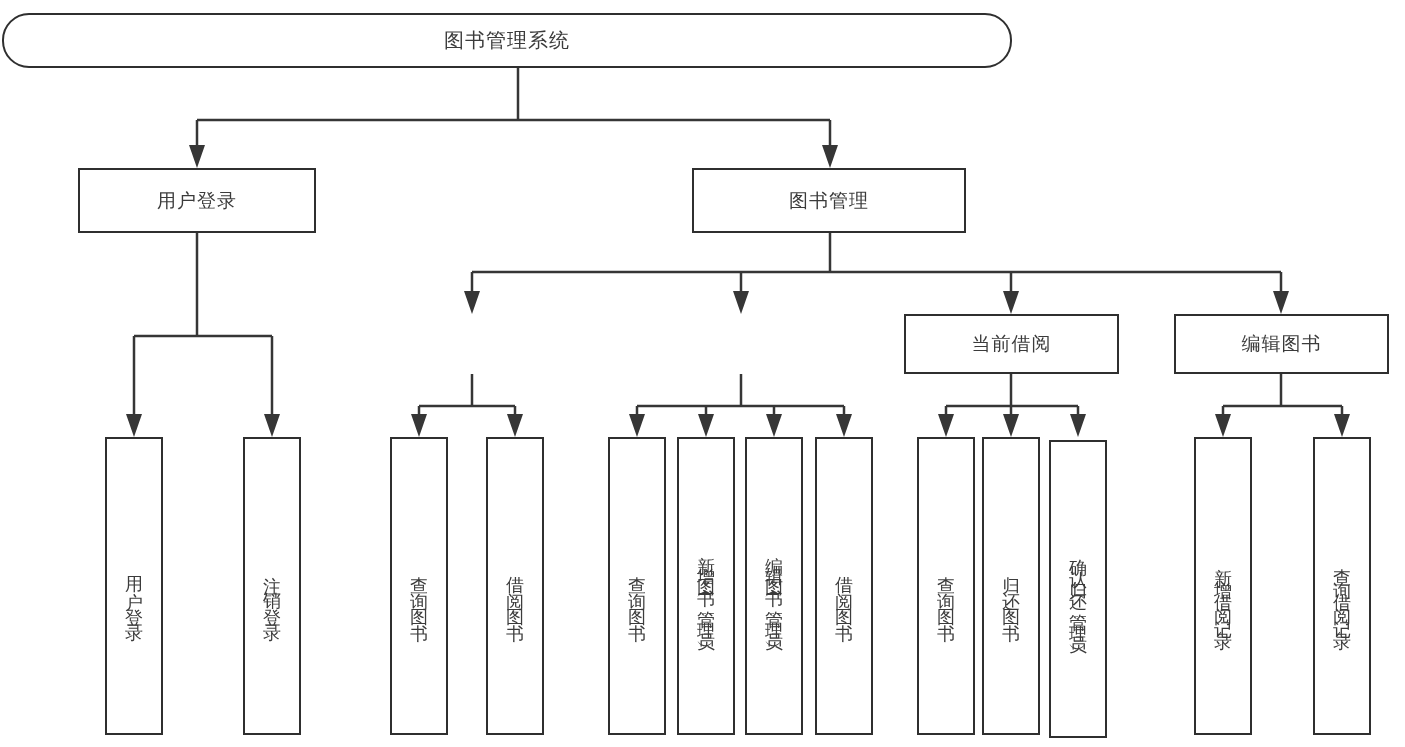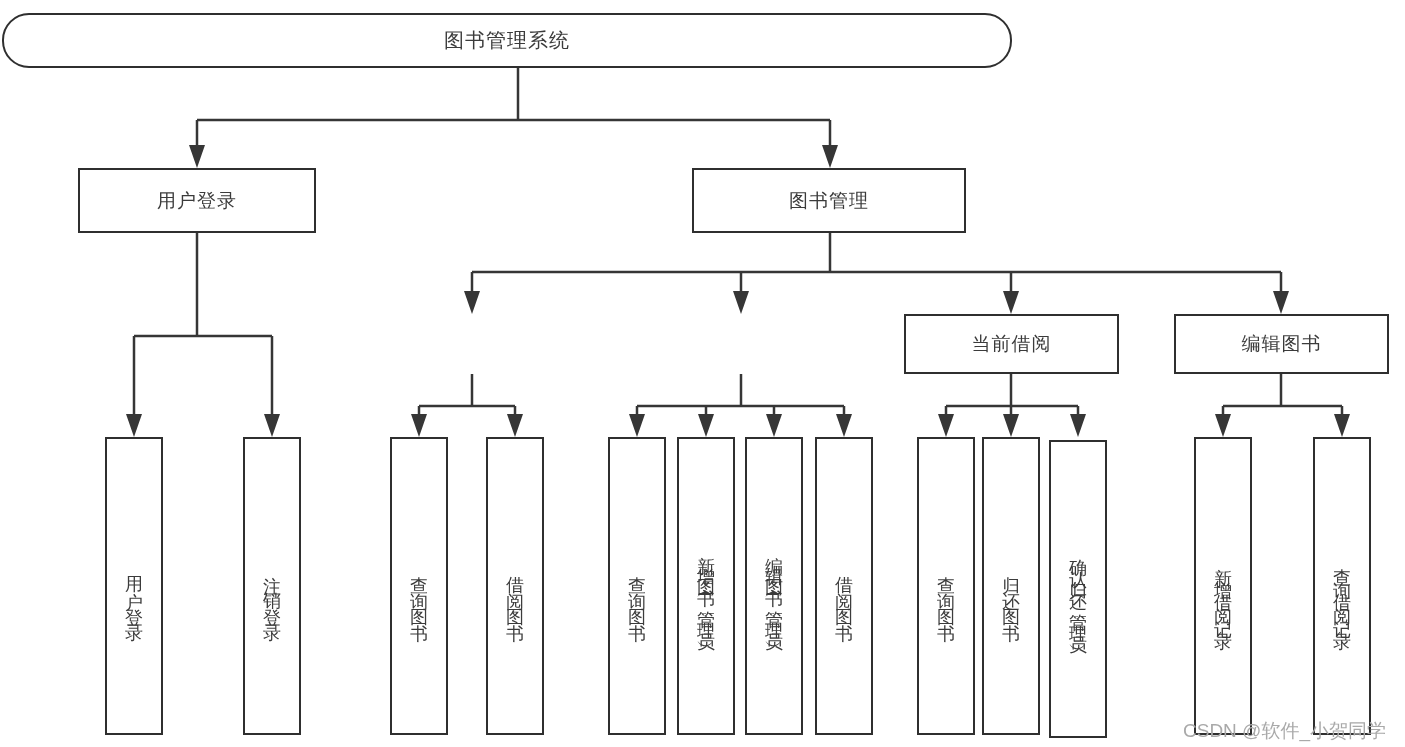--- a/index.html
+++ b/index.html
@@ -160,15 +160,14 @@
     <span>确认归还（管理员）</span>
   </div>
 
   <div class="box vbox v6" style="left:1194px;top:437px;width:58px;height:298px;">
     <span>新增借阅记录</span>
   </div>
   <div class="box vbox v6" style="left:1313px;top:437px;width:58px;height:298px;">
     <span>查询借阅记录</span>
   </div>
 
-  <div class="watermark">CSDN @软件_小贺同学</div>
 
 </div>
 
 </body></html>

